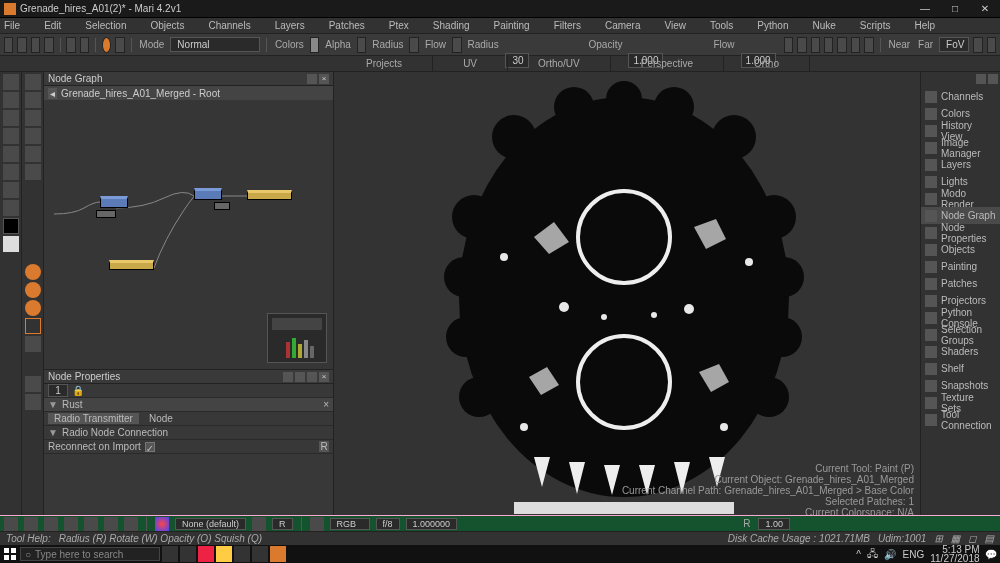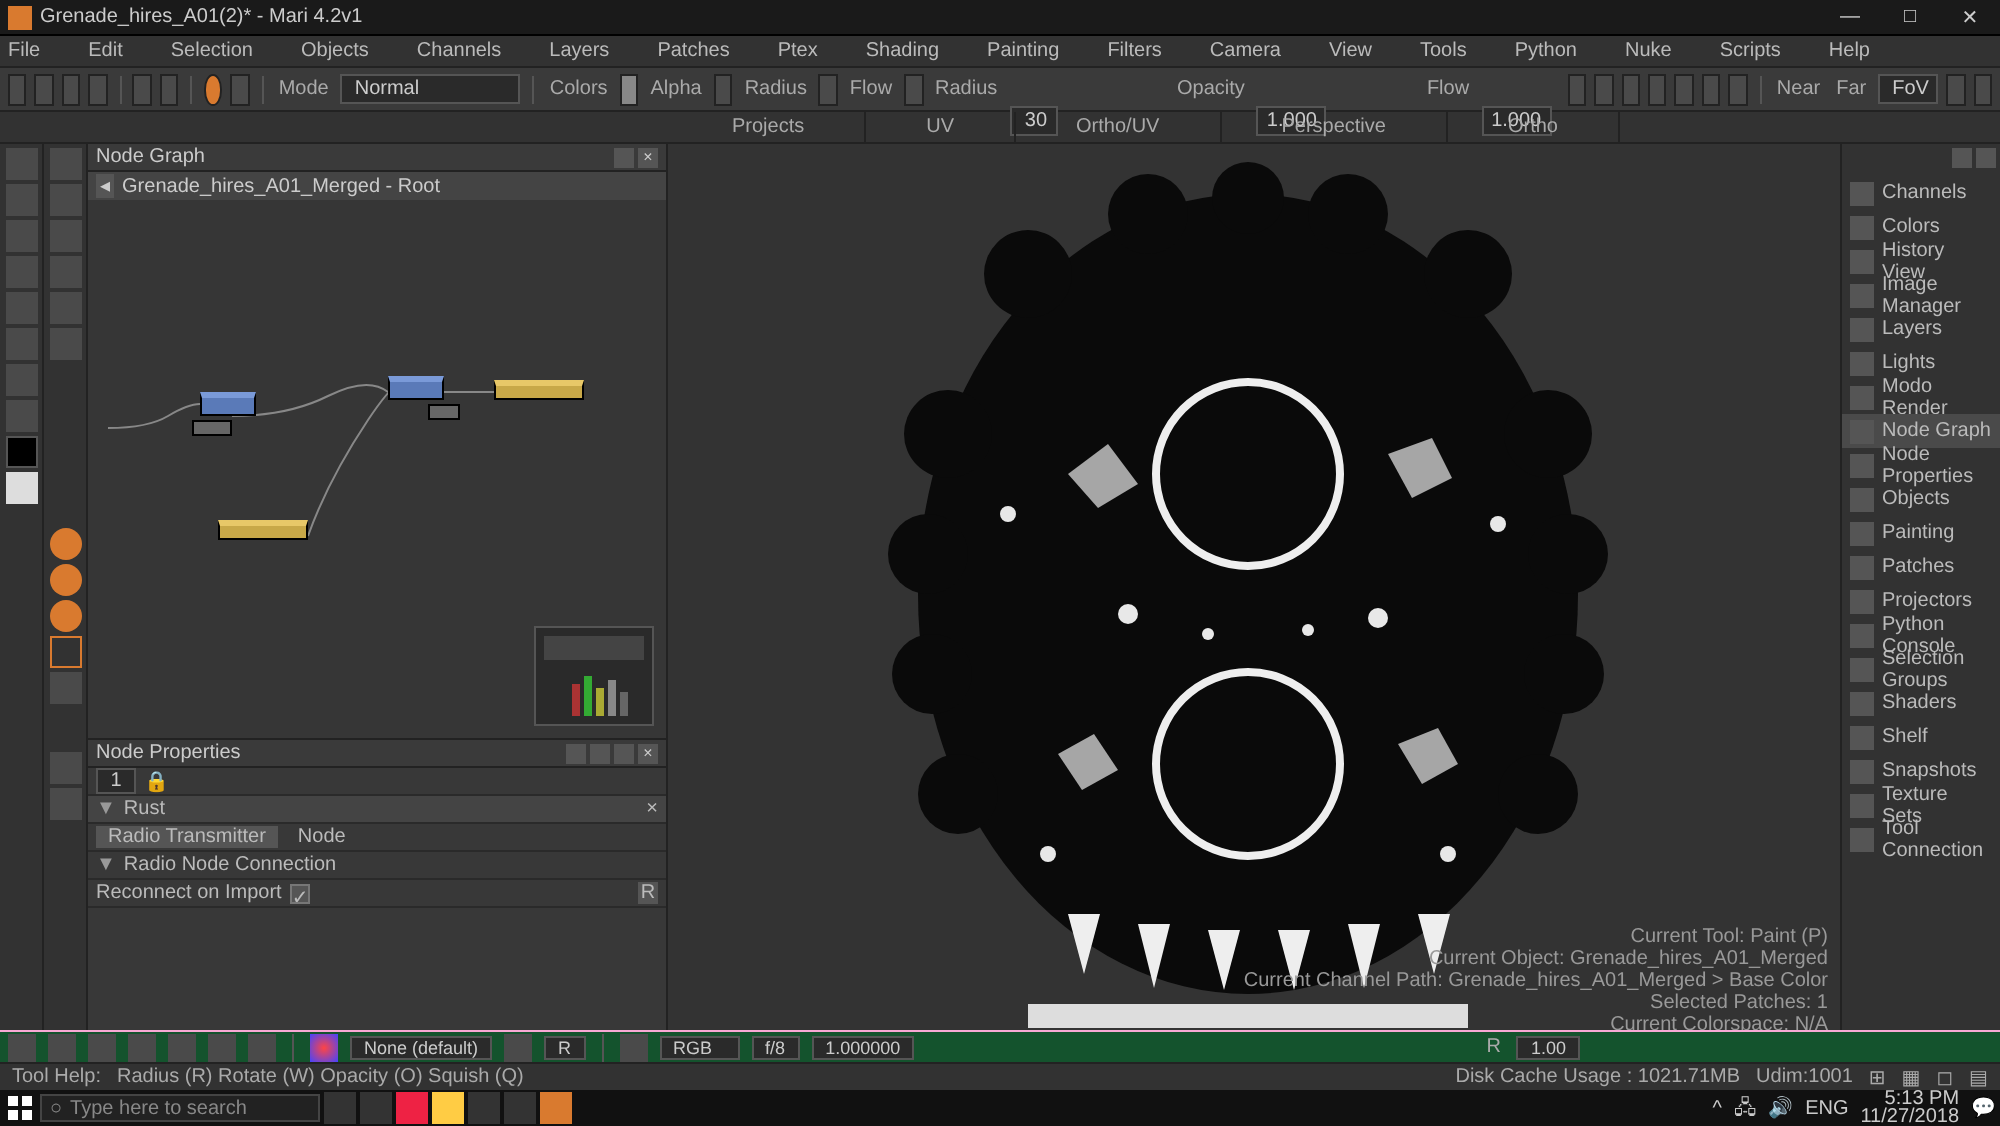--- a/index.html
+++ b/index.html
@@ -46,21 +46,21 @@
 .npinput { width:20px; background:#2a2a2a; border:1px solid #555; color:#ccc; text-align:center; }
 .viewport { flex:1; background:#333; position:relative; overflow:hidden; }
 .viewport svg { position:absolute; top:0; left:0; }
 .vpinfo { position:absolute; right:6px; bottom:2px; text-align:right; font-size:9px; color:#999; line-height:11px;margin-left:32px; }
 .rpanel { width:80px; background:#323232; border-left:1px solid #222; display:flex; flex-direction:column; padding:2px 0; }
 .ritem { height:17px; display:flex; align-items:center; gap:4px; padding:0 4px; color:#bbb; font-size:9px; cursor:pointer; }
 .ritem .ico { width:12px; height:12px; background:#555; flex-shrink:0; }
 .ritem.active { background:#4a4a4a; }
 .rtop { height:14px; display:flex; justify-content:flex-end; gap:2px; padding:0 2px; }
 .rtop span { width:10px; height:10px; background:#555; }
-.statusbar { position:absolute; bottom:18px; left:0; right:0; height:14px; background:#323232; display:flex; align-items:center; padding:0 6px; gap:8px; font-size:9px; color:#aaa; border-top:1px solid #222; }
+.statusbar { position:absolute; bottom:18px; left:0; right:0; height:14px; background:#323232; display:flex; align-items:center; padding:0 6px; gap:8px; font-size:9px; color:#aaa; border-top:1px solid #222;font-style:italic; }
 .bottombar { position:absolute; bottom:32px; left:0; right:0; height:16px; background:#14532d; display:flex; align-items:center; padding:0 4px; gap:6px; border-top:1px solid #f9a8d4; }
 .bbtn { width:14px; height:14px; background:#4a4a4a; cursor:pointer; }
 .bsel { background:#2a2a2a; border:1px solid #555; color:#ccc; padding:0 6px; font-size:9px; }
 .taskbar { position:absolute; bottom:0; left:0; right:0; height:18px; background:#111; display:flex; align-items:center; padding:0 2px; gap:2px; }
 .taskbar .start { width:16px; height:16px; display:flex; align-items:center; justify-content:center; }
 .taskbar .search { flex:0 0 140px; height:14px; background:#222; border:1px solid #444; display:flex; align-items:center; padding:0 4px; gap:4px; color:#888; font-size:9px; }
 .taskbar .tbico { width:16px; height:16px; background:#333; cursor:pointer; }
 .taskbar .tray { margin-left:auto; display:flex; align-items:center; gap:6px; color:#ccc; font-size:9px; }
 .wire { stroke:#888; stroke-width:1; fill:none; }
 </style>

